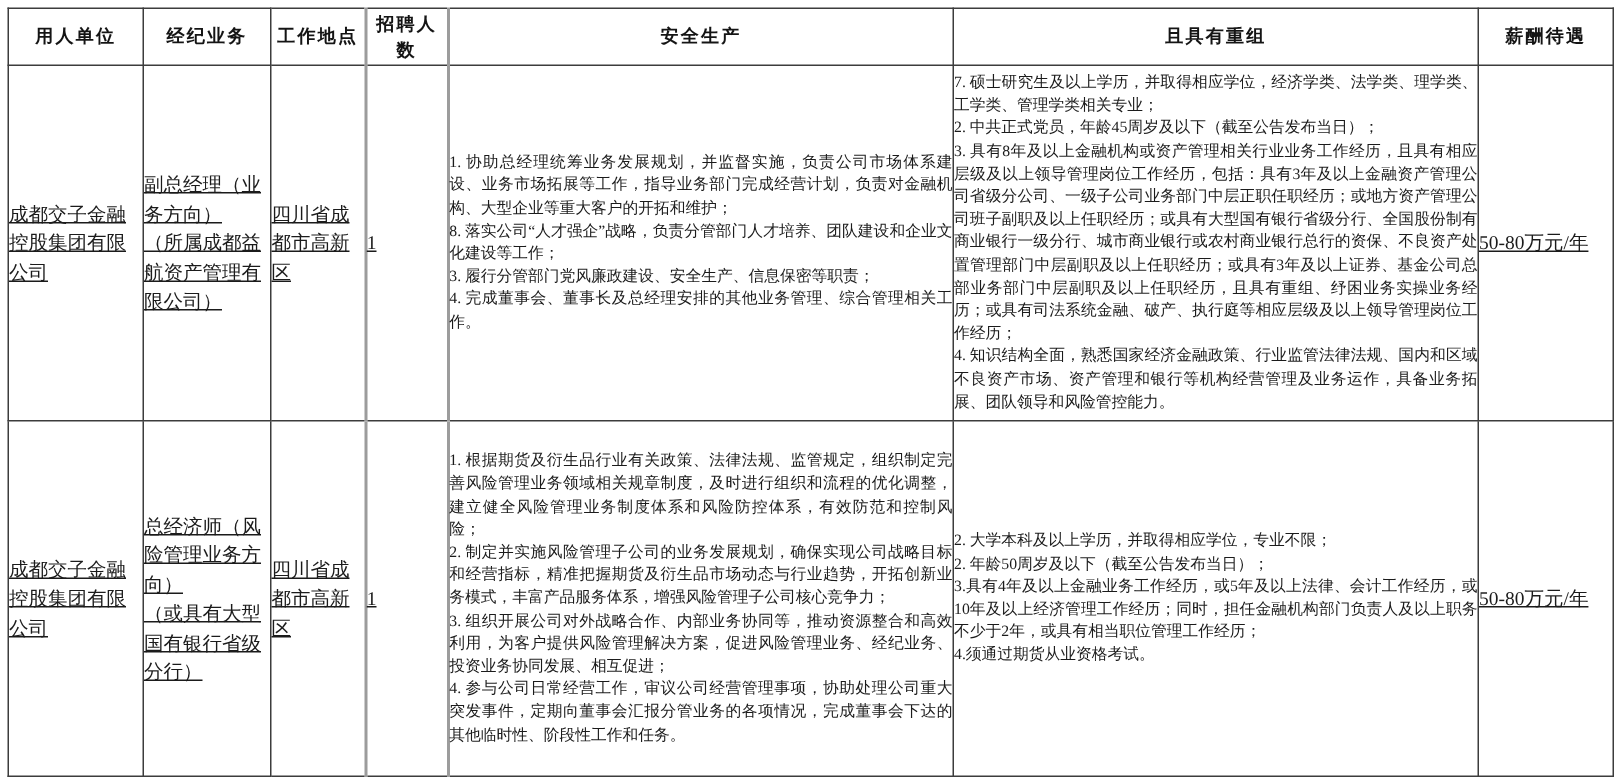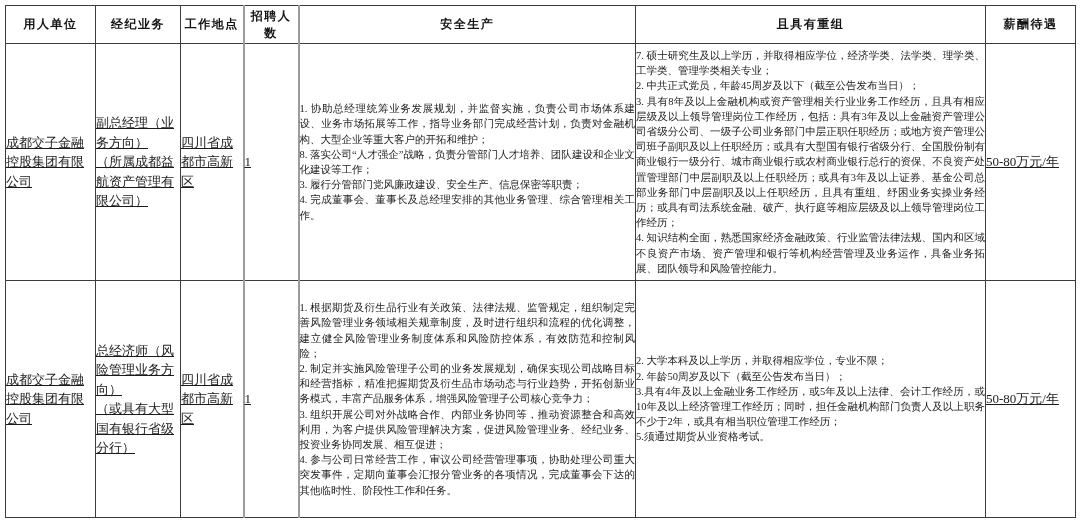--- a/index.html
+++ b/index.html
@@ -109,20 +109,20 @@
             <div>2. 制定并实施风险管理子公司的业务发展规划，确保实现公司战略目标和经营指标，精准把握期货及衍生品市场动态与行业趋势，开拓创新业务模式，丰富产品服务体系，增强风险管理子公司核心竞争力；</div>
             <div>3. 组织开展公司对外战略合作、内部业务协同等，推动资源整合和高效利用，为客户提供风险管理解决方案，促进风险管理业务、经纪业务、投资业务协同发展、相互促进；</div>
             <div>4. 参与公司日常经营工作，审议公司经营管理事项，协助处理公司重大突发事件，定期向董事会汇报分管业务的各项情况，完成董事会下达的其他临时性、阶段性工作和任务。</div>
           </div>
         </td>
         <td class="blk">
           <div class="txtwrap">
             <div>2. 大学本科及以上学历，并取得相应学位，专业不限；</div>
             <div>2. 年龄50周岁及以下（截至公告发布当日）；</div>
             <div>3.具有4年及以上金融业务工作经历，或5年及以上法律、会计工作经历，或10年及以上经济管理工作经历；同时，担任金融机构部门负责人及以上职务不少于2年，或具有相当职位管理工作经历；</div>
-            <div>5.须通过期货从业资格考试。</div>
+            <div>4.须通过期货从业资格考试。</div>
           </div>
         </td>
         <td class="ctr">50-80万元/年</td>
       </tr>
     </tbody>
   </table>
 </div>
 
 </body></html>

